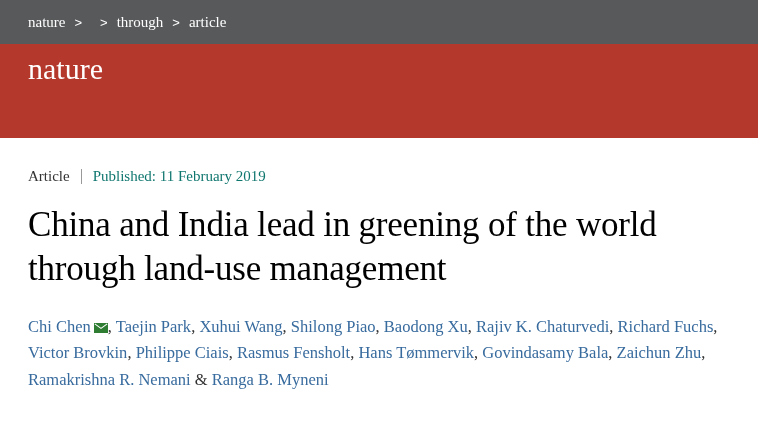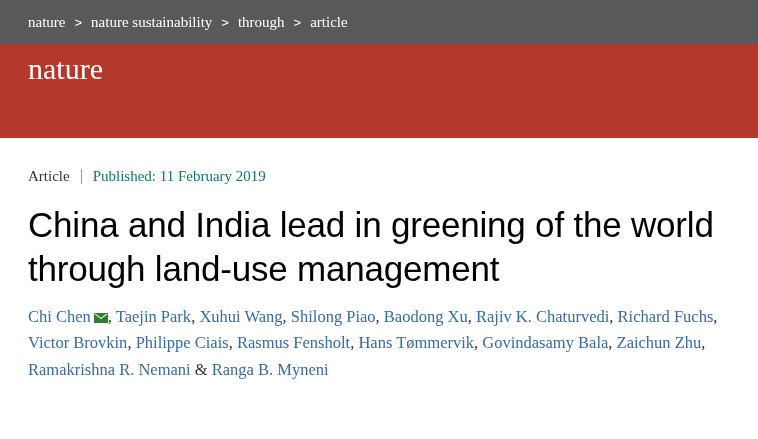--- a/index.html
+++ b/index.html
@@ -97,31 +97,31 @@
     height: 15px;
     background: #999999;
     margin: 0 11px;
   }
   .meta-published {
     color: #0f766e;
   }
 
   .article-title {
     margin: 18px 0 0 0;
-    font-family: Liberation Sans, sans-serif;
+    font-family: Liberation Serif, serif;
     font-size: 35px;
     font-weight: normal;
     line-height: 1.27;
     color: #000000;
     letter-spacing: -0.2px;
     max-width: 700px;
   }
 
   .authors {
-    margin-top: 12px;
+    margin-top: 22px;
     font-family: "Liberation Serif", serif;
     font-size: 16.5px;
     line-height: 1.6;
     color: #333333;
     max-width: 716px;
   }
   .author-link {
     color: #0f4d92;
     color: #386b9e;
     text-decoration: none;
@@ -140,21 +140,20 @@
 </style>
 </head>
 <body>
 
 <div class="page">
 
   <div class="breadcrumb-bar">
     <nav class="breadcrumb" id="breadcrumb">
         <a href="#">nature</a>
         <span class="crumb-sep">&gt;</span>
-        <a href="#">nature sustainability</a>
         <span class="crumb-sep">&gt;</span>
         <a href="#">through</a>
         <span class="crumb-sep">&gt;</span>
         <a href="#">article</a>
       </nav>
   </div>
 
   <div class="masthead">
     <div class="masthead-title">
       <span class="masthead-line1">nature</span>

